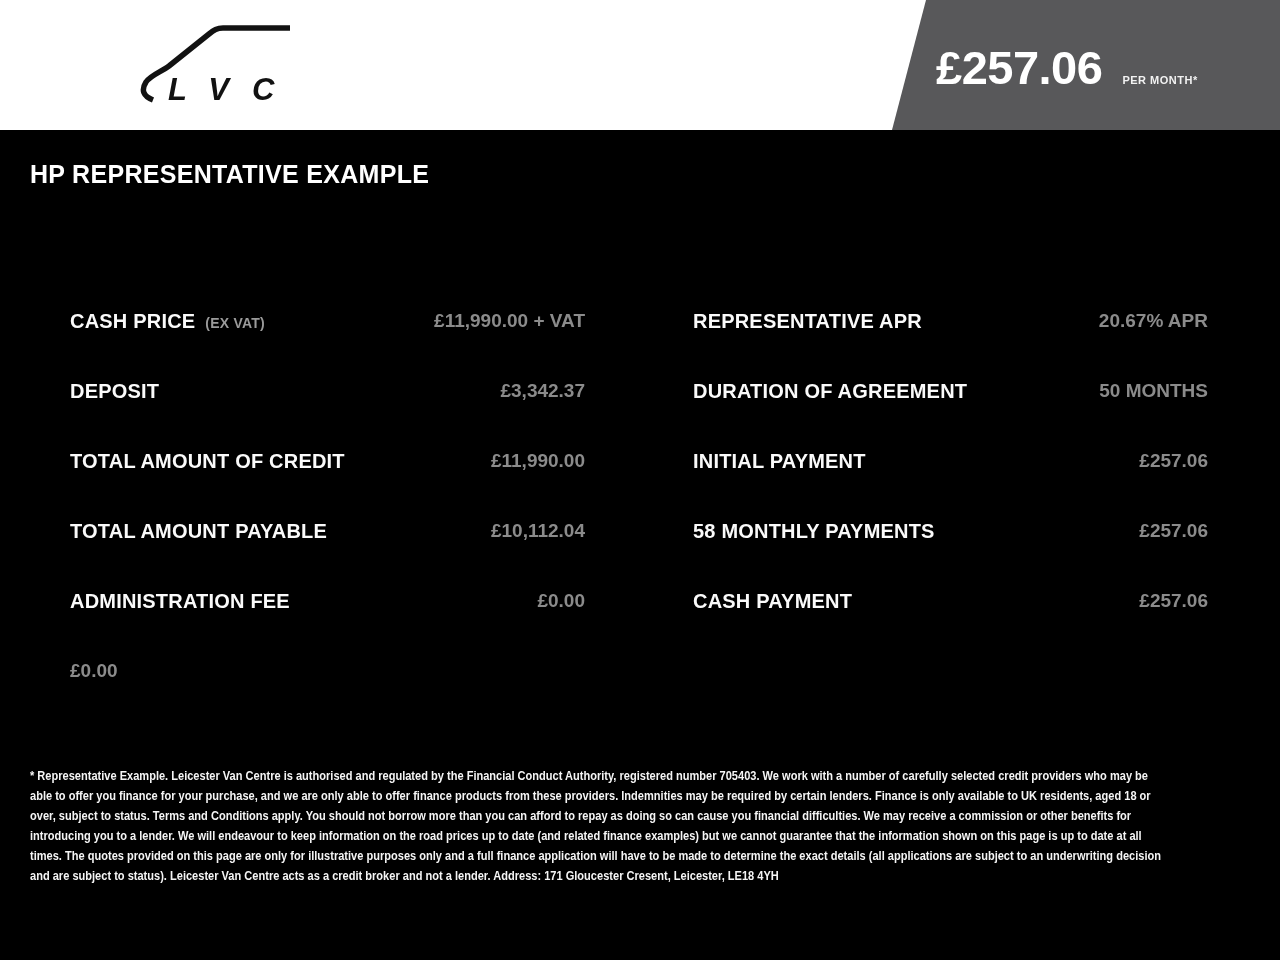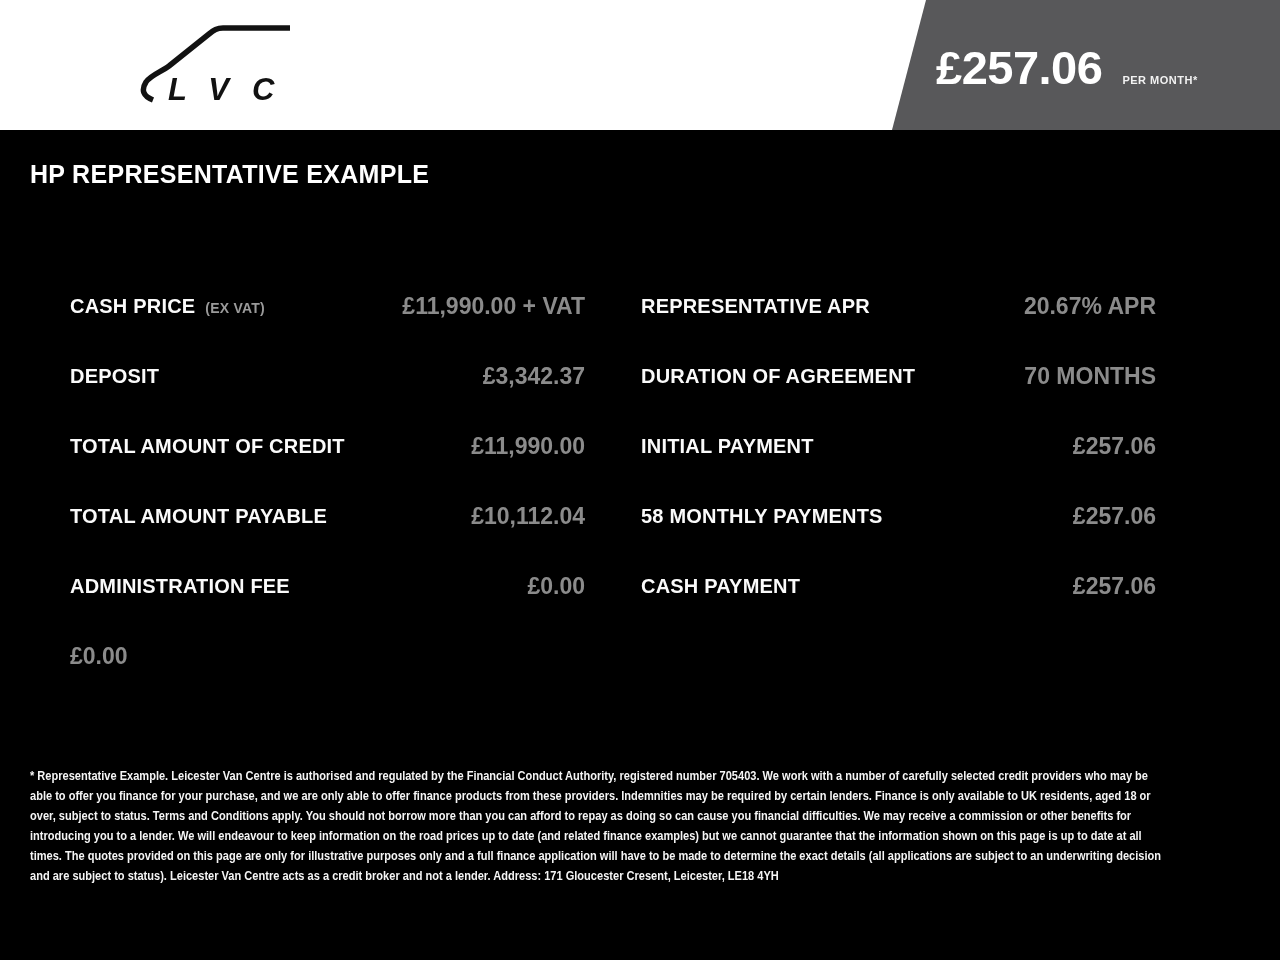--- a/index.html
+++ b/index.html
@@ -15,27 +15,27 @@
   .price { color:#ffffff; font-size:47px; font-weight:700; letter-spacing:-0.5px; }
   .period { color:#f2f2f2; font-size:11px; font-weight:700; letter-spacing:0.5px; }
 
   .logo { position:absolute; left:135px; top:18px; width:165px; height:92px; }
 
   
   .title { position:absolute; left:30px; top:160px; color:#ffffff; font-size:25px;
            font-weight:700; letter-spacing:0.3px; }
 
   
-  .table { position:absolute; left:70px; top:271px; width:1140px;
-           display:grid; grid-template-columns:515px 515px; column-gap:56px; }
+  .table { position:absolute; left:70px; top:286px; width:1140px;
+           display:grid; grid-template-columns:515px 515px; column-gap:108px; }
   .col { display:flex; flex-direction:column; }
   .row { height:70px; display:flex; justify-content:space-between; align-items:center; }
   .lbl { color:#fafafa; font-size:20px; font-weight:700; letter-spacing:0.2px; white-space:nowrap; }
   .note { color:#9a9a9a; font-size:14px; font-weight:700; margin-left:10px; }
-  .val { color:#8b8b8b; font-size:23px; font-weight:700; white-space:nowrap; }
+  .val { color:#8b8b8b; font-size:19px; font-weight:700; white-space:nowrap; }
 
   
   .fineprint { position:absolute; left:30px; top:766px; width:1340px;
                transform:scaleX(0.85); transform-origin:0 0;
                color:#f5f5f5; font-size:13px; line-height:20px; font-weight:700; }
 </style>
 </head>
 <body>
 
 <div class="page">
@@ -83,21 +83,21 @@
       </div>
     </div>
 
     <div class="col">
       <div class="row">
         <span class="lbl">REPRESENTATIVE APR</span>
         <span class="val">20.67% APR</span>
       </div>
       <div class="row">
         <span class="lbl">DURATION OF AGREEMENT</span>
-        <span class="val">70 MONTHS</span>
+        <span class="val">50 MONTHS</span>
       </div>
       <div class="row">
         <span class="lbl">INITIAL PAYMENT</span>
         <span class="val">£257.06</span>
       </div>
       <div class="row">
         <span class="lbl">58 MONTHLY PAYMENTS</span>
         <span class="val">£257.06</span>
       </div>
       <div class="row">

